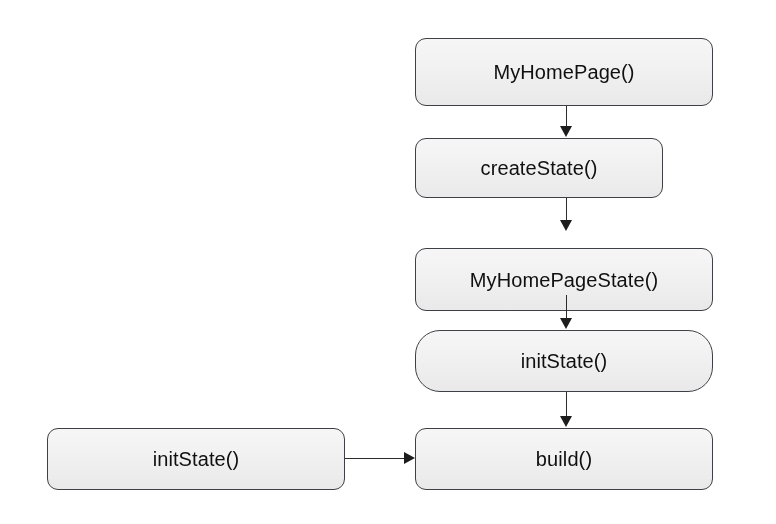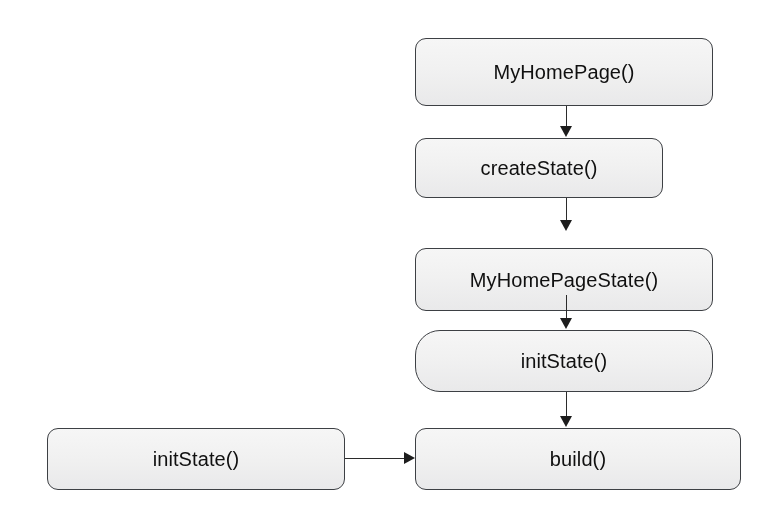--- a/index.html
+++ b/index.html
@@ -34,21 +34,21 @@
   }
   .node-label {
     display: block;
     line-height: 1;
   }
   
   #node-myhomepage      { left: 415px; top: 38px;  width: 298px; height: 68px; }
   #node-createstate     { left: 415px; top: 138px; width: 248px; height: 60px; }
   #node-myhomepagestate { left: 415px; top: 248px; width: 298px; height: 63px; }
   #node-initstate       { left: 415px; top: 330px; width: 298px; height: 62px; border-radius: 25px; }
-  #node-build           { left: 415px; top: 428px; width: 326px; height: 62px; justify-content: center; }
+  #node-build           { left: 415px; top: 428px; width: 298px; height: 62px; justify-content: center; }
   #node-setstate        { left: 47px;  top: 428px; width: 298px; height: 62px; }
 
   
   .edge-v {
     position: absolute;
     width: 0;
     border-left: 1.6px solid #2b2b2b;
   }
   .edge-h {
     position: absolute;

